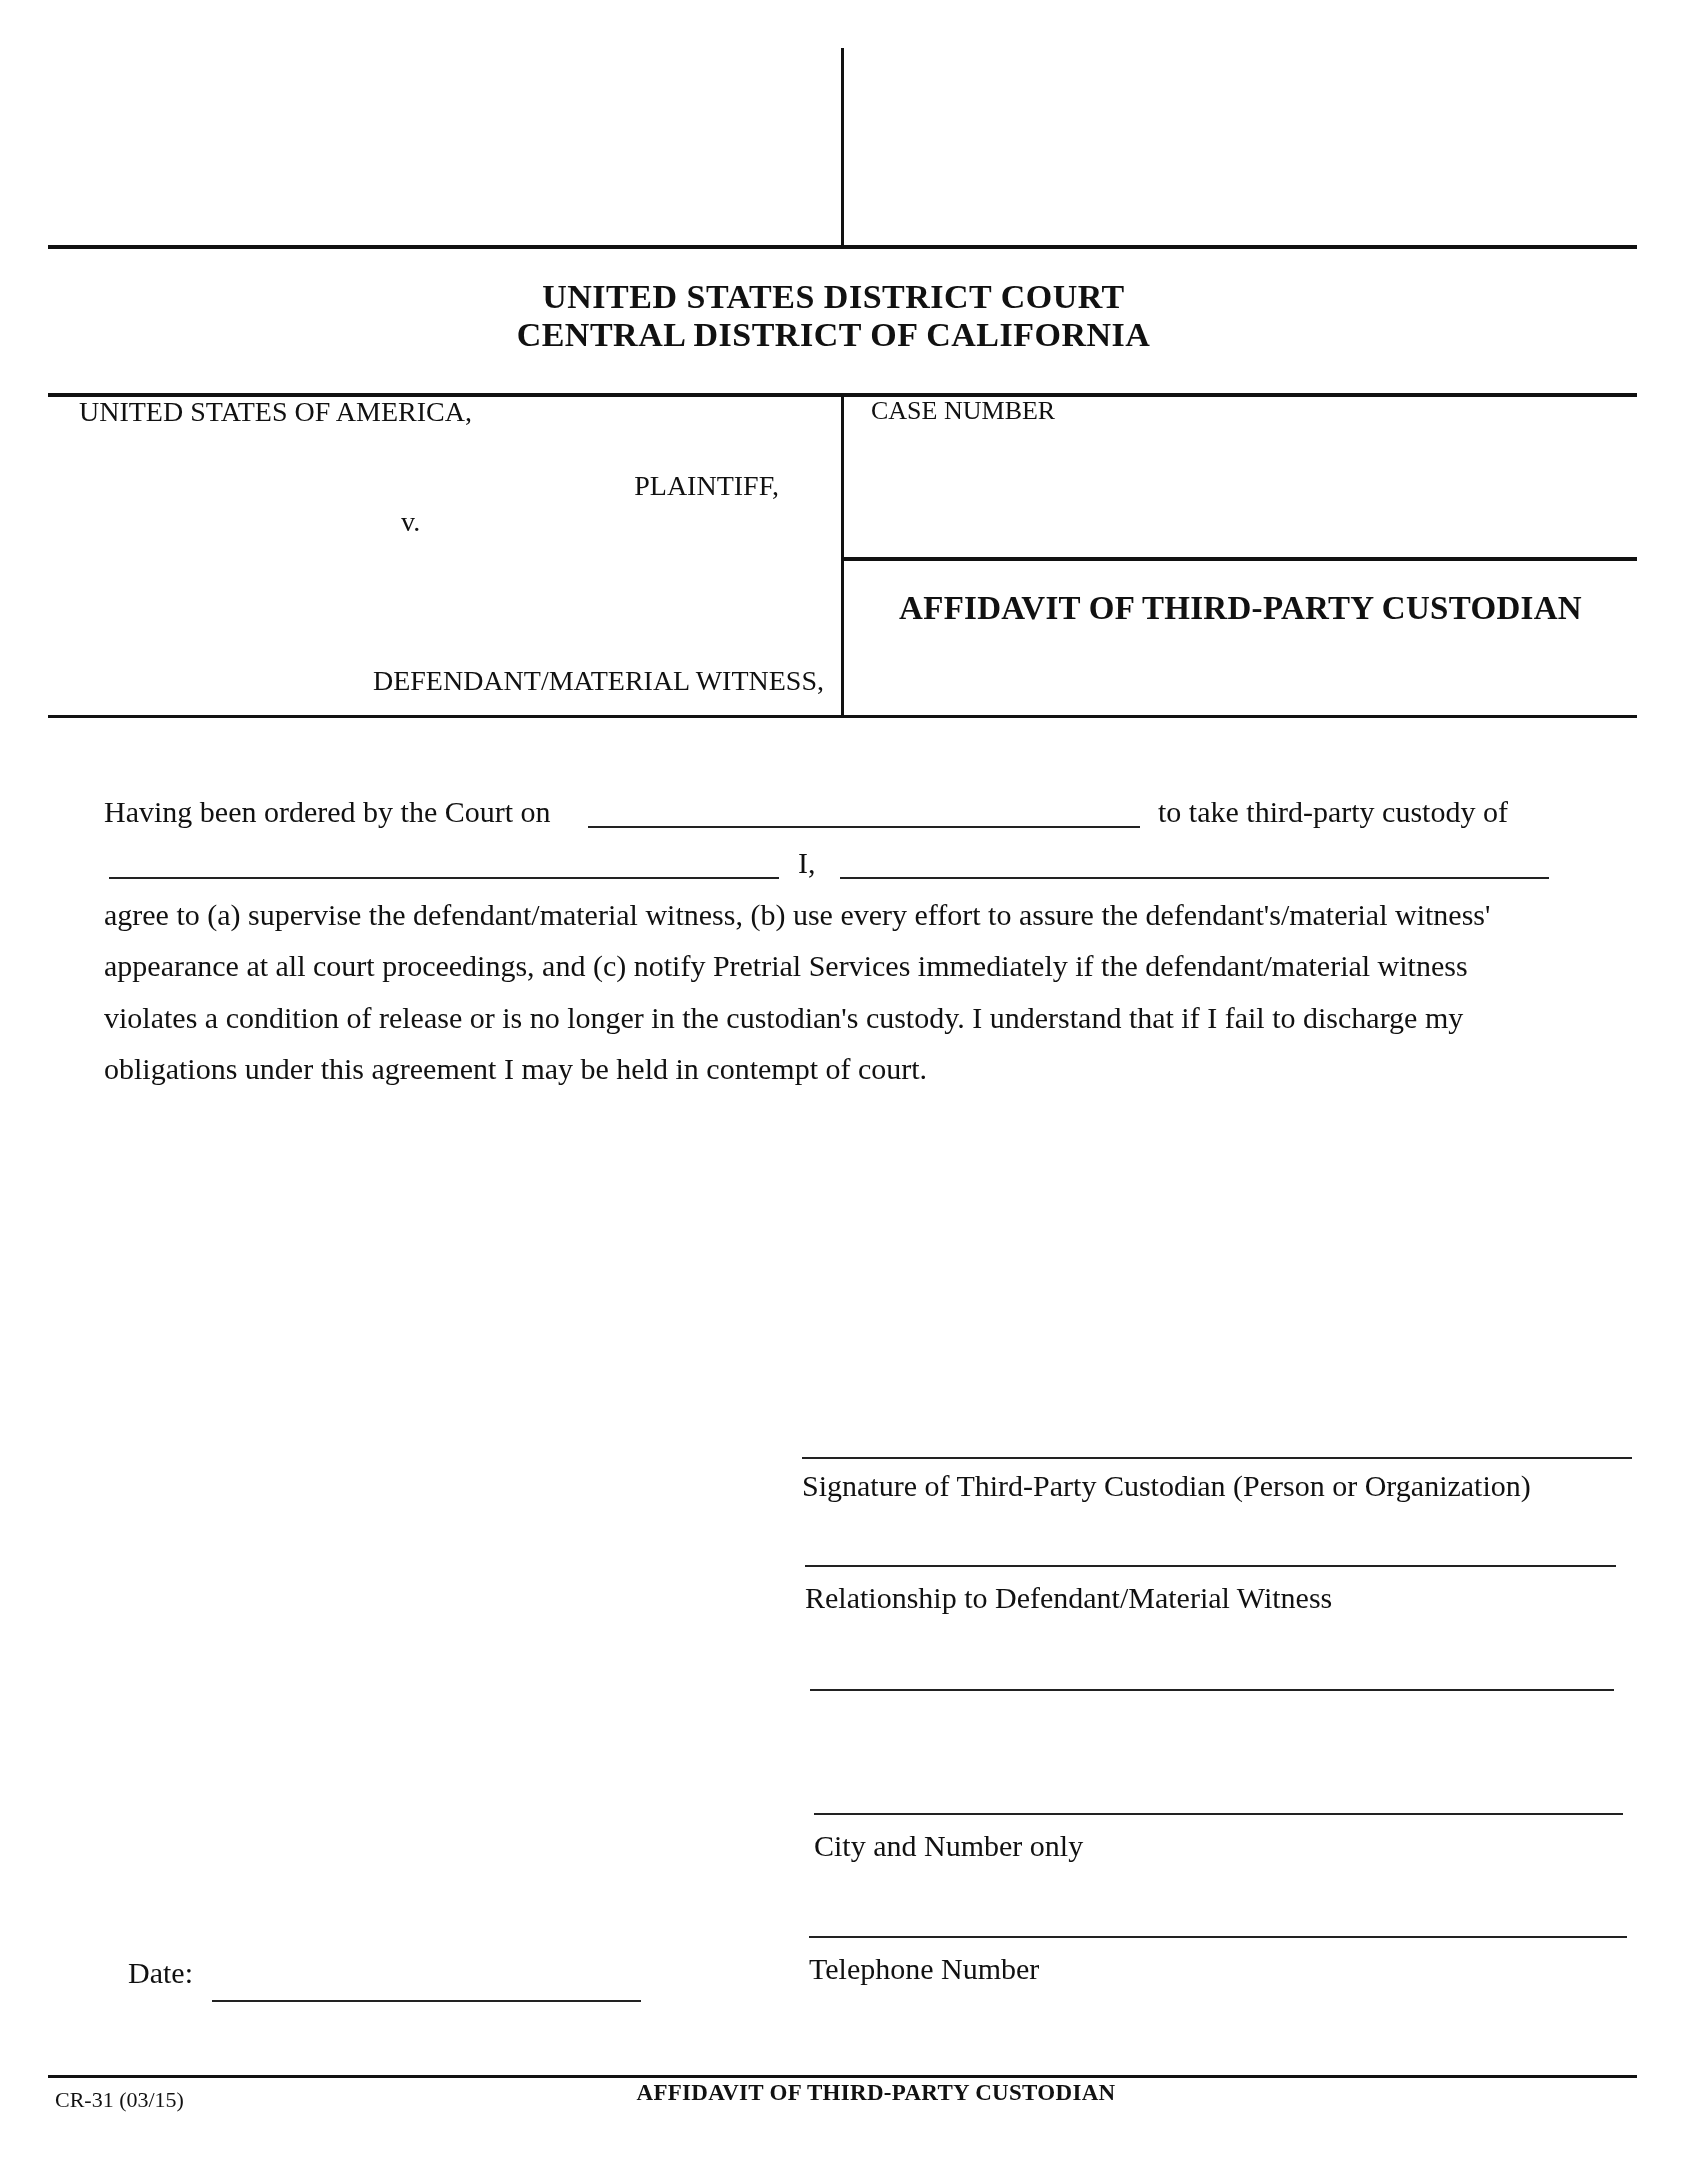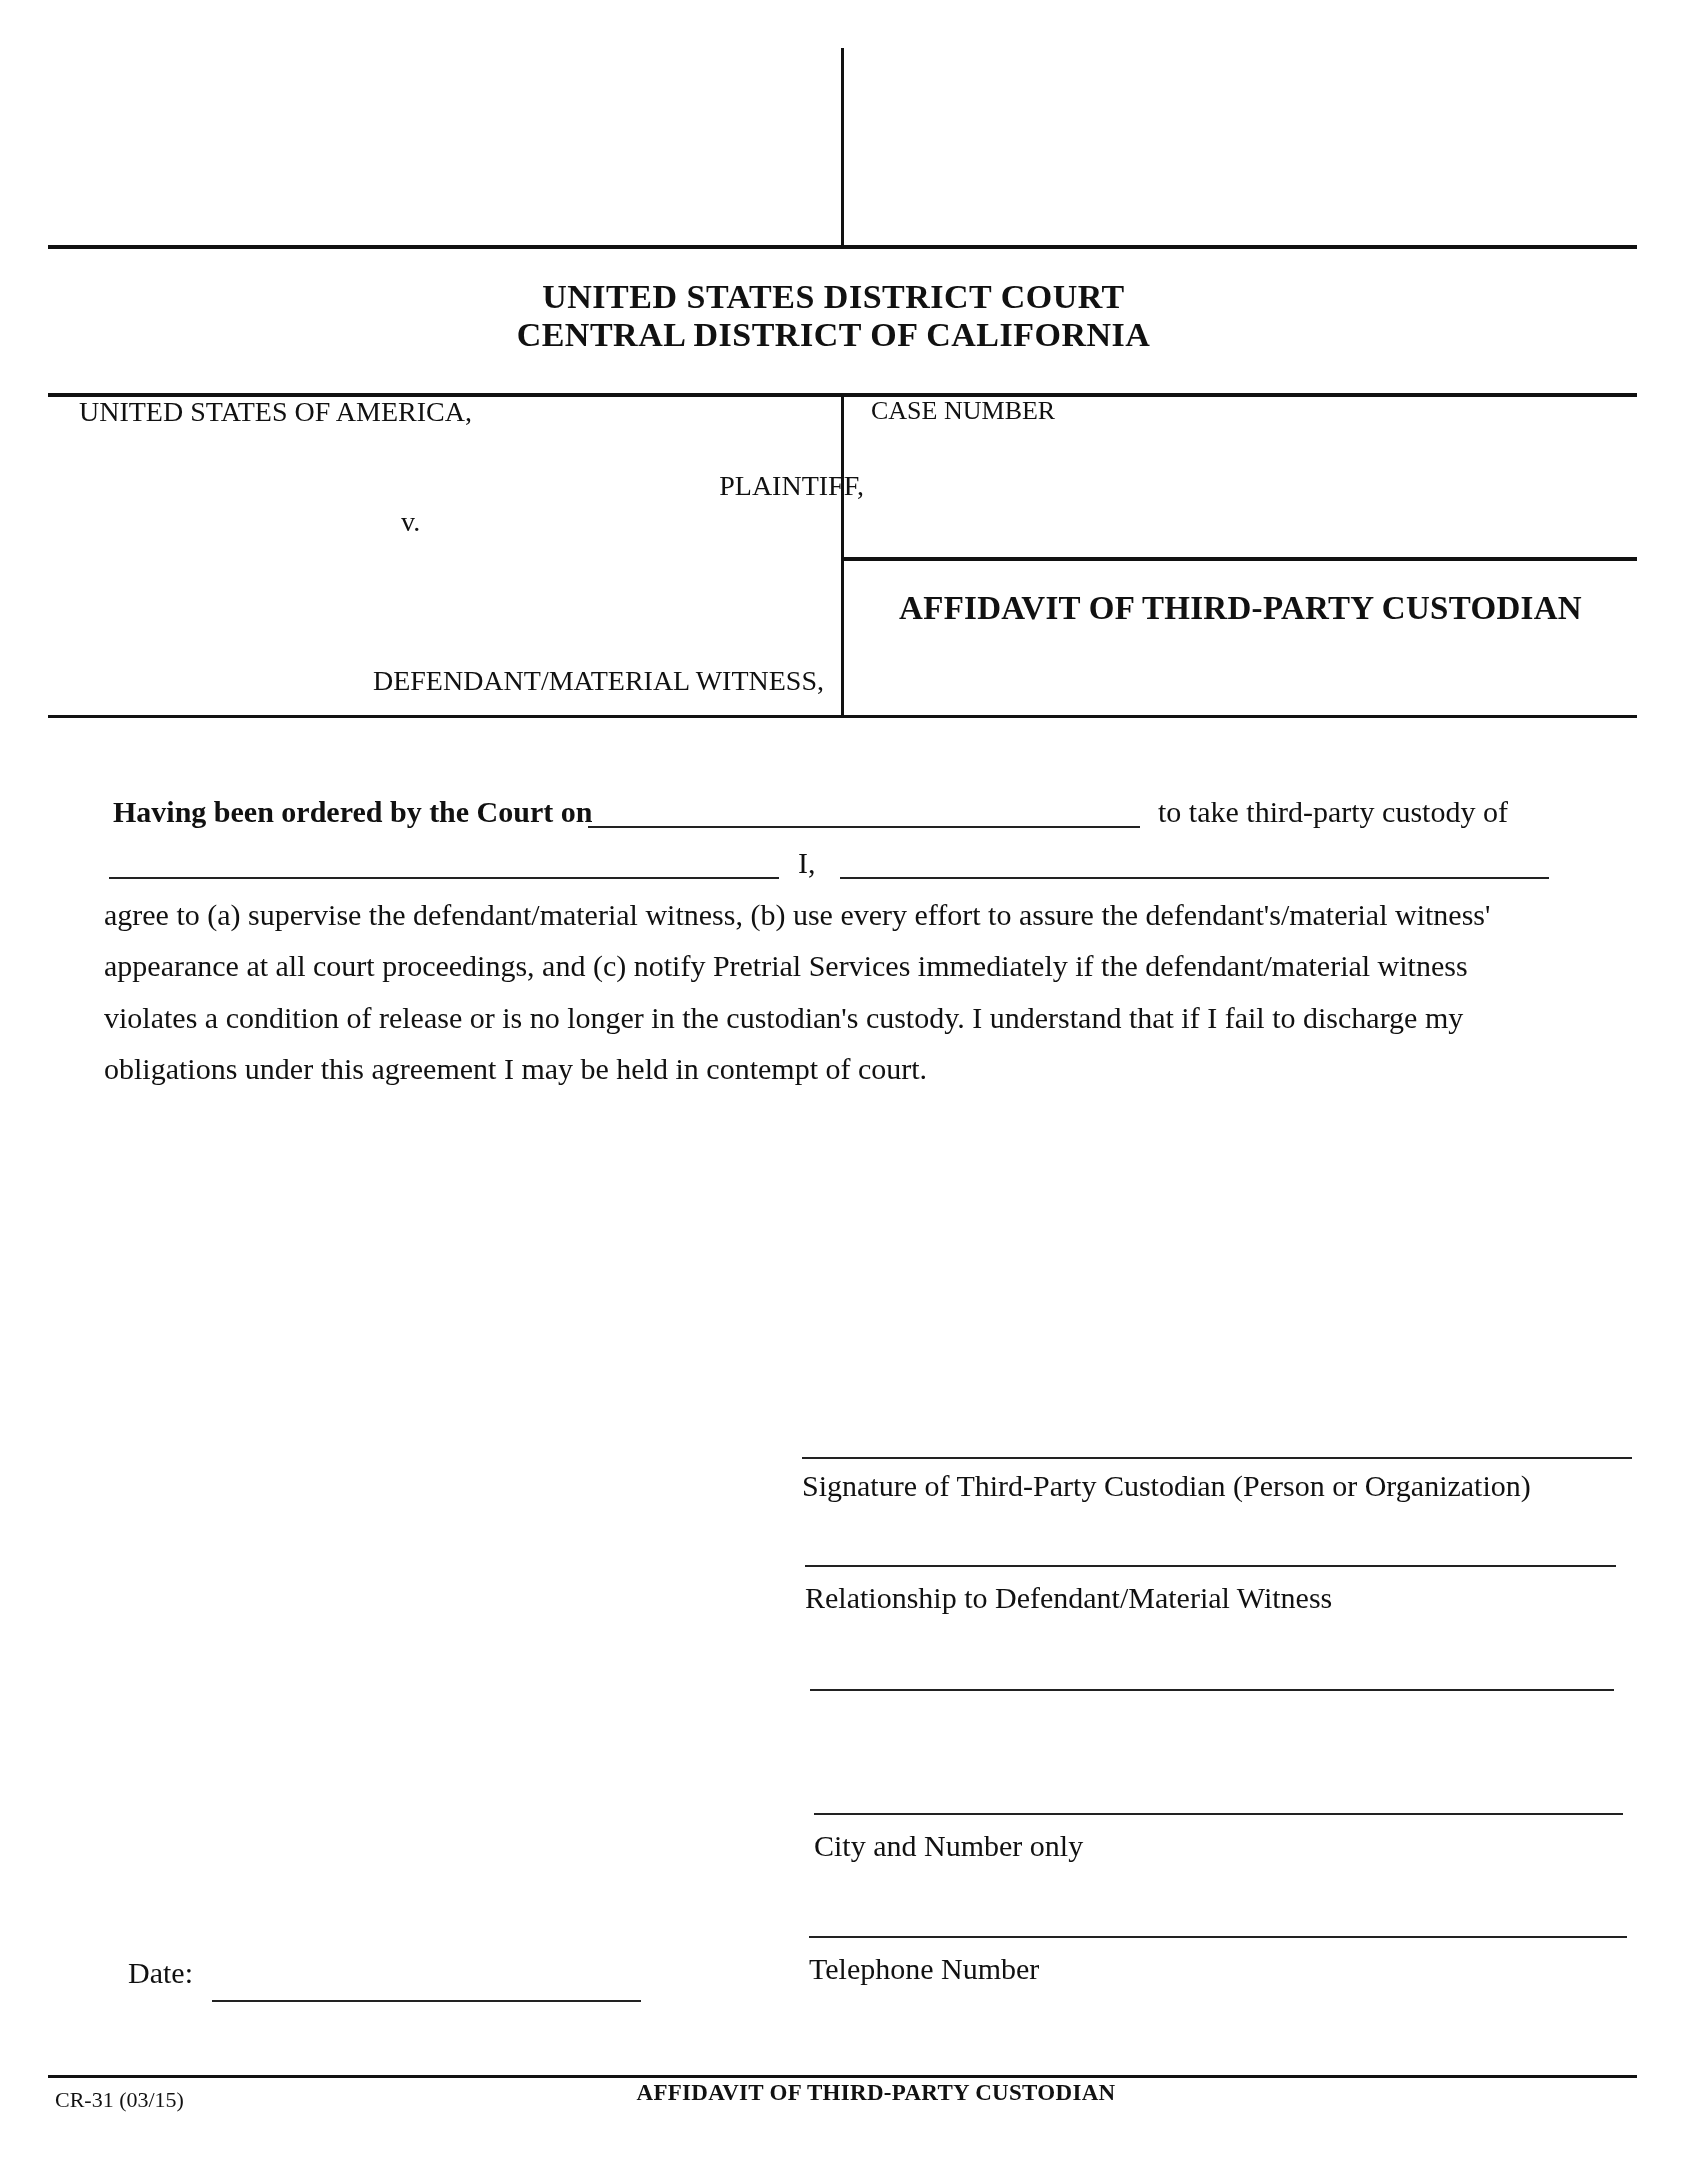--- a/index.html
+++ b/index.html
@@ -34,30 +34,30 @@
 
   <div class="abs court-title center" style="left:0;top:316px;width:1667px;">CENTRAL DISTRICT OF CALIFORNIA</div>
   <div class="abs court-title center" style="left:0;top:278px;width:1667px;">UNITED STATES DISTRICT COURT</div>
 
   <div class="rule" style="left:48px;top:393px;width:1589px;height:4px;"></div>
   <div class="rule" style="left:48px;top:715px;width:1589px;height:3px;"></div>
   <div class="rule" style="left:841px;top:393px;width:3px;height:325px;"></div>
   <div class="rule" style="left:841px;top:557px;width:796px;height:4px;"></div>
 
   <div class="abs caption-text" style="left:79px;top:396px;">UNITED STATES OF AMERICA,</div>
-  <div class="abs caption-text" style="right:819px;top:470px;">PLAINTIFF,</div>
+  <div class="abs caption-text" style="right:904px;top:470px;">PLAINTIFF,</div>
   <div class="abs caption-text" style="left:401px;top:506px;">v.</div>
   <div class="abs caption-text" style="right:859px;top:665px;">DEFENDANT/MATERIAL WITNESS,</div>
 
   <div class="abs case-label" style="left:871px;top:396px;">CASE NUMBER</div>
   <div class="abs caption-text" style="left:871px;top:436px;min-width:693px;min-height:40px;"></div>
 
   <div class="abs doc-title center" style="left:844px;top:590px;width:793px;">AFFIDAVIT OF THIRD-PARTY CUSTODIAN</div>
 
-  <div class="abs body-text" style="left:113px;top:795px;font-weight:bold;">Having been ordered by the Court on</div>
+  <div class="abs body-text" style="left:104px;top:795px;">Having been ordered by the Court on</div>
   <div class="blank" style="left:588px;top:826px;width:552px;"></div>
   <div class="abs body-text" style="left:594px;top:795px;"></div>
   <div class="abs body-text" style="left:1158px;top:795px;">to take third-party custody of</div>
 
   <div class="blank" style="left:109px;top:877px;width:670px;"></div>
   <div class="abs body-text" style="left:115px;top:846px;"></div>
   <div class="abs body-text" style="left:798px;top:846px;">I,</div>
   <div class="blank" style="left:840px;top:877px;width:709px;"></div>
   <div class="abs body-text" style="left:845px;top:846px;"></div>
 

